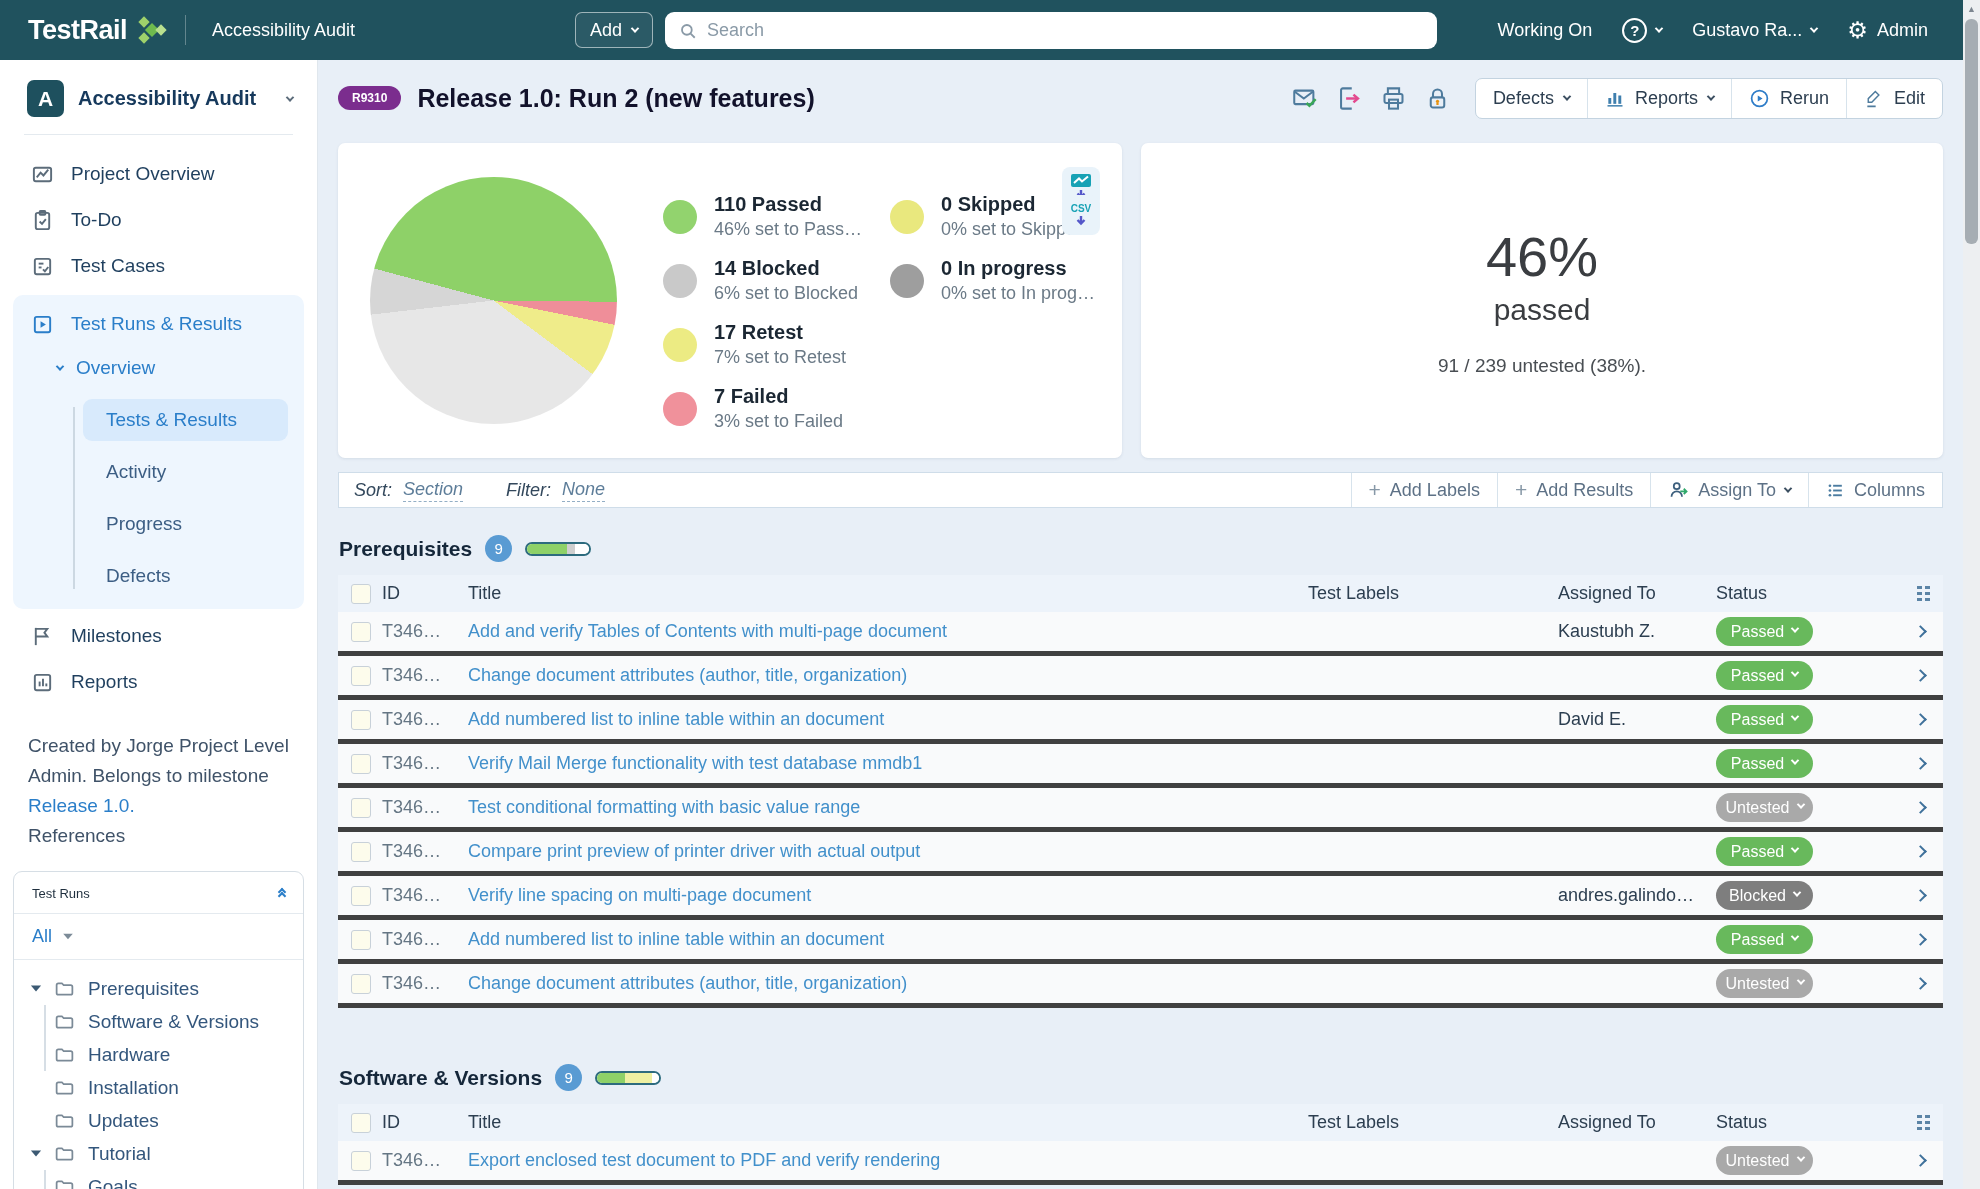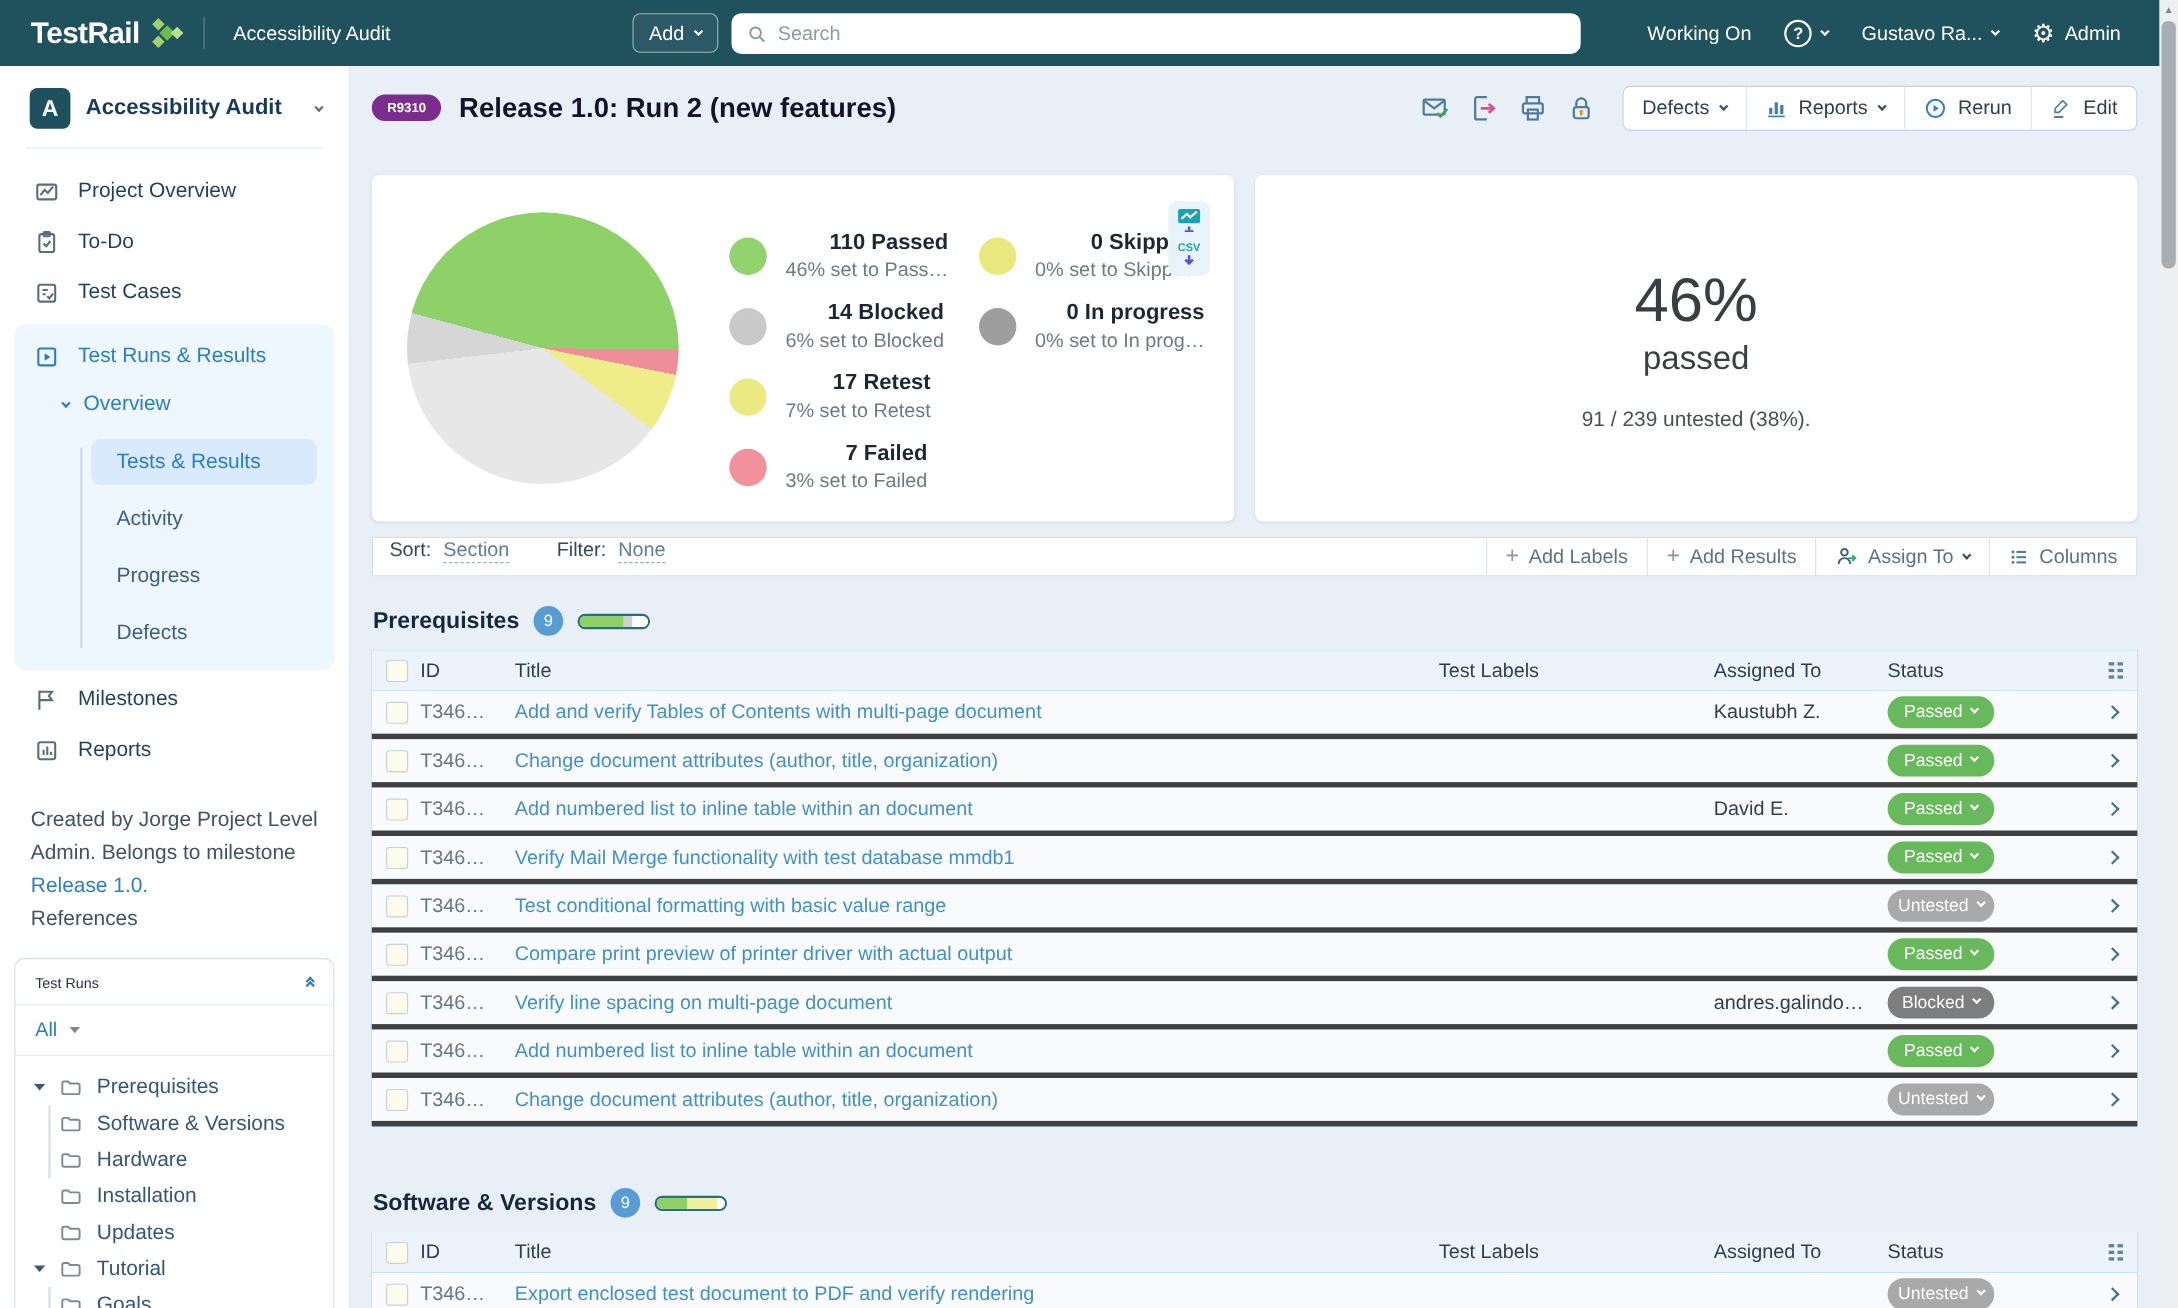--- a/index.html
+++ b/index.html
@@ -71,42 +71,42 @@
   .run-badge{background:#7b2d8e;color:#fff;font-size:12px;font-weight:bold;padding:5px 14px;border-radius:16px;}
   .page-title{font-size:25px;font-weight:bold;color:#12122b;flex:1;}
   .title-icons{display:flex;gap:17px;align-items:center;color:#4e7b9d;margin-right:8px;}
   .tico{display:flex;}
   .btn-group{display:flex;background:#fff;border:1px solid #c3d3e0;border-radius:7px;height:41px;overflow:hidden;}
   .gbtn{display:flex;align-items:center;gap:10px;padding:0 17px;font-size:18px;color:#2c3e50;border-left:1px solid #d7e3ec;}
   .gbtn:first-child{border-left:none;}
   .gbtn .cv{color:#3c4f61;}
 
   
-  .cards{display:flex;gap:19px;margin-top:39px;text-align:right;}
+  .cards{display:flex;gap:19px;margin-top:23px;}
   .card{background:#fff;border-radius:7px;box-shadow:0 1px 3px rgba(30,60,90,.10);}
   .card.chart{width:784px;height:315px;position:relative;}
   .pie{position:absolute;left:32px;top:34px;width:247px;height:247px;border-radius:50%;}
   .legend-col{position:absolute;top:50px;display:flex;flex-direction:column;gap:17px;}
   .legend-col.c1{left:325px;}
   .legend-col.c2{left:552px;}
   .litem{display:flex;align-items:center;gap:17px;}
   .ldot{width:34px;height:34px;border-radius:50%;flex:none;}
   .lt1{font-size:20px;font-weight:bold;color:#1b2733;}
   .lt2{font-size:18px;color:#6b7a87;margin-top:3px;white-space:nowrap;}
   .dl-btn{position:absolute;right:22px;width:38px;height:40px;border-radius:8px;background:#e9f3fa;display:flex;align-items:center;justify-content:center;}
   .dl-btn.b1{top:24px;}
   .dl-btn.b2{top:52px;}
   .card.stat{width:802px;height:315px;display:flex;flex-direction:column;align-items:center;justify-content:center;}
   .stat-pct{font-size:56px;color:#3a3d41;}
   .stat-passed{font-size:30px;color:#3a3d41;margin-top:4px;}
   .stat-untested{font-size:19px;color:#494e53;margin-top:28px;}
 
   
   .toolbar{display:flex;align-items:stretch;height:36px;background:#fff;border:1px solid #cfdde9;margin-top:14px;font-size:18px;}
-  .tb-left{flex:1;display:flex;align-items:flex-start;padding-left:15px;gap:11px;color:#33485c;}
+  .tb-left{flex:1;display:flex;align-items:center;padding-left:15px;gap:11px;color:#33485c;font-style:italic;}
   .tb-val{color:#5d7d99;border-bottom:1px dashed #93aec5;padding-bottom:1px;}
   .tb-sep{width:1px;background:#d7e3ec;margin:6px 10px;}
   .tb-btn{display:flex;align-items:center;gap:9px;padding:0 17px;border-left:1px solid #d7e3ec;color:#5d7186;}
   .plus{color:#8798a7;font-size:21px;line-height:1;margin-top:-2px;}
 
   
   .sec-head{display:flex;align-items:center;gap:13px;margin:27px 0 13px 1px;}
   .sec-title{font-size:21px;font-weight:bold;color:#15273a;}
   .sec-badge{width:27px;height:27px;border-radius:50%;background:#599bd3;color:#fff;font-size:15px;display:flex;align-items:center;justify-content:center;}
   .sec-prog{width:66px;height:14px;border:2px solid #2d6b7e;border-radius:7px;overflow:hidden;display:flex;background:#fff;}

